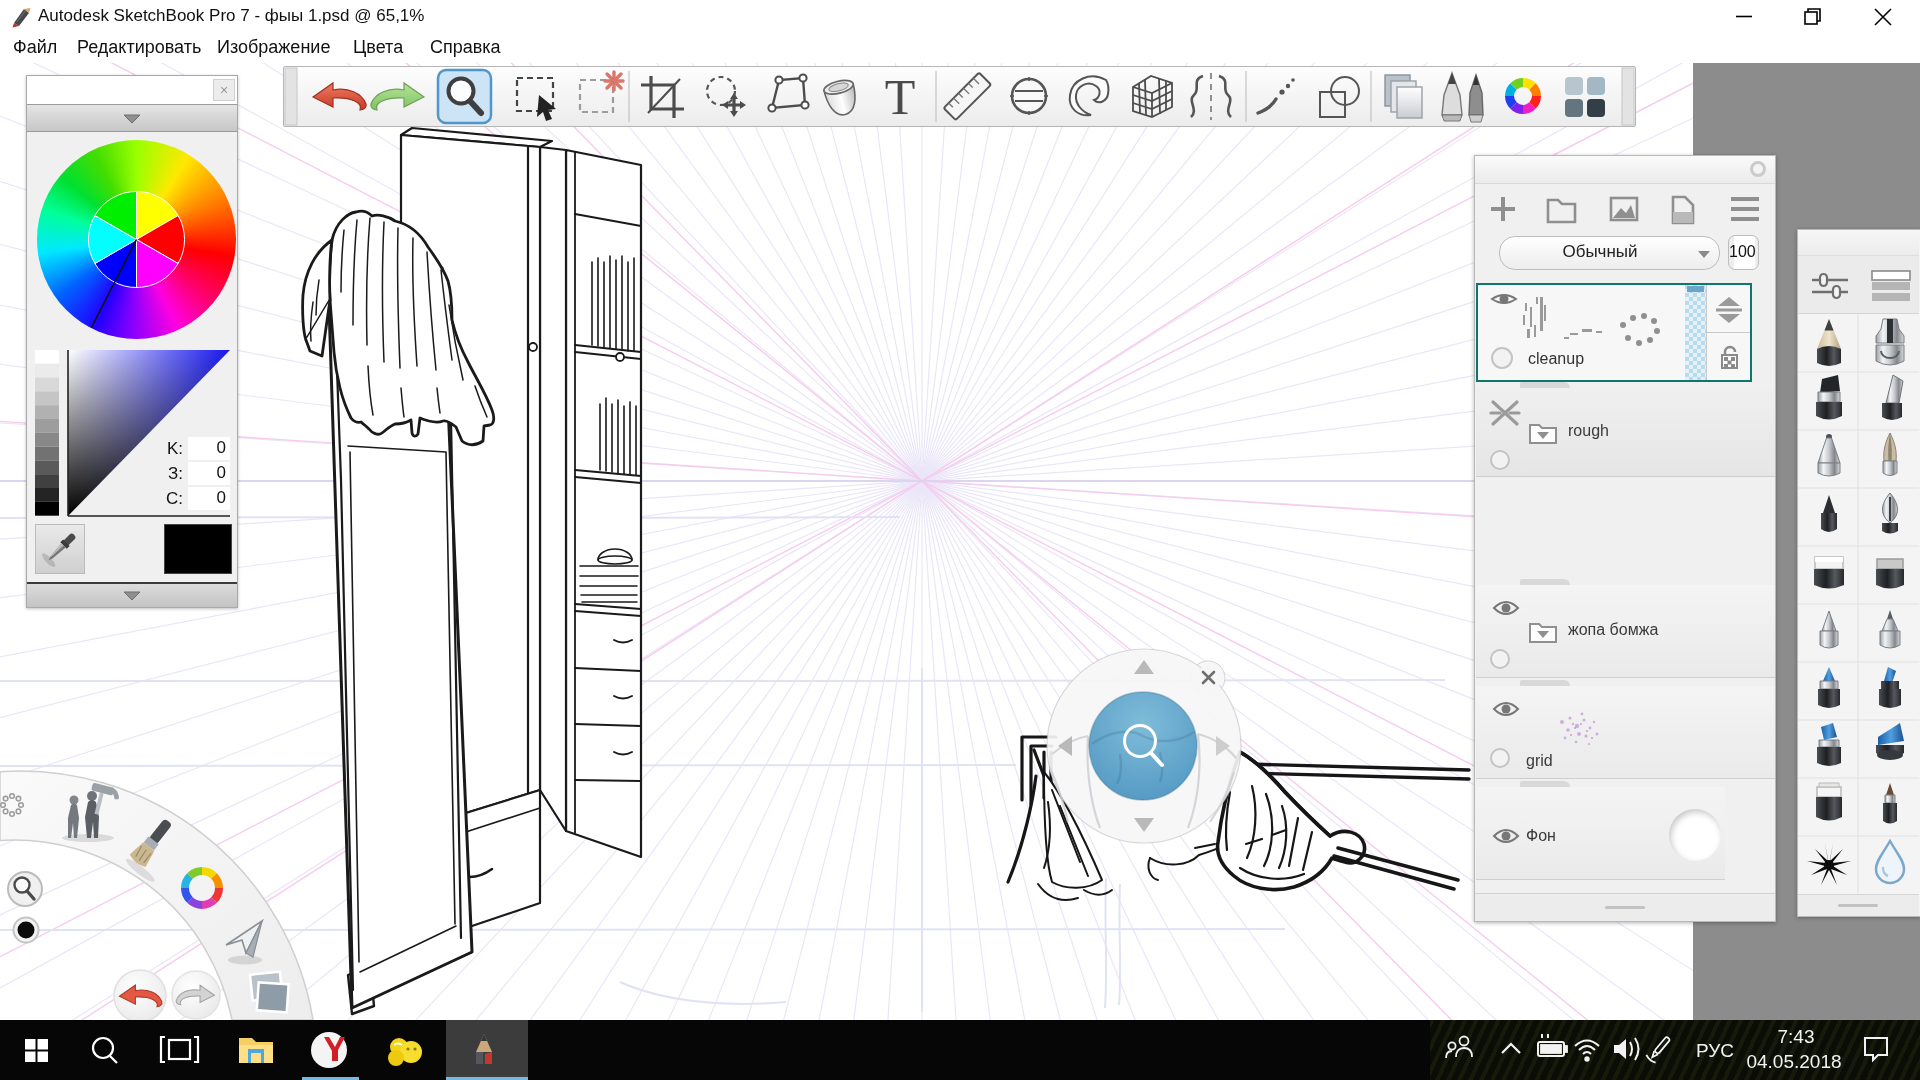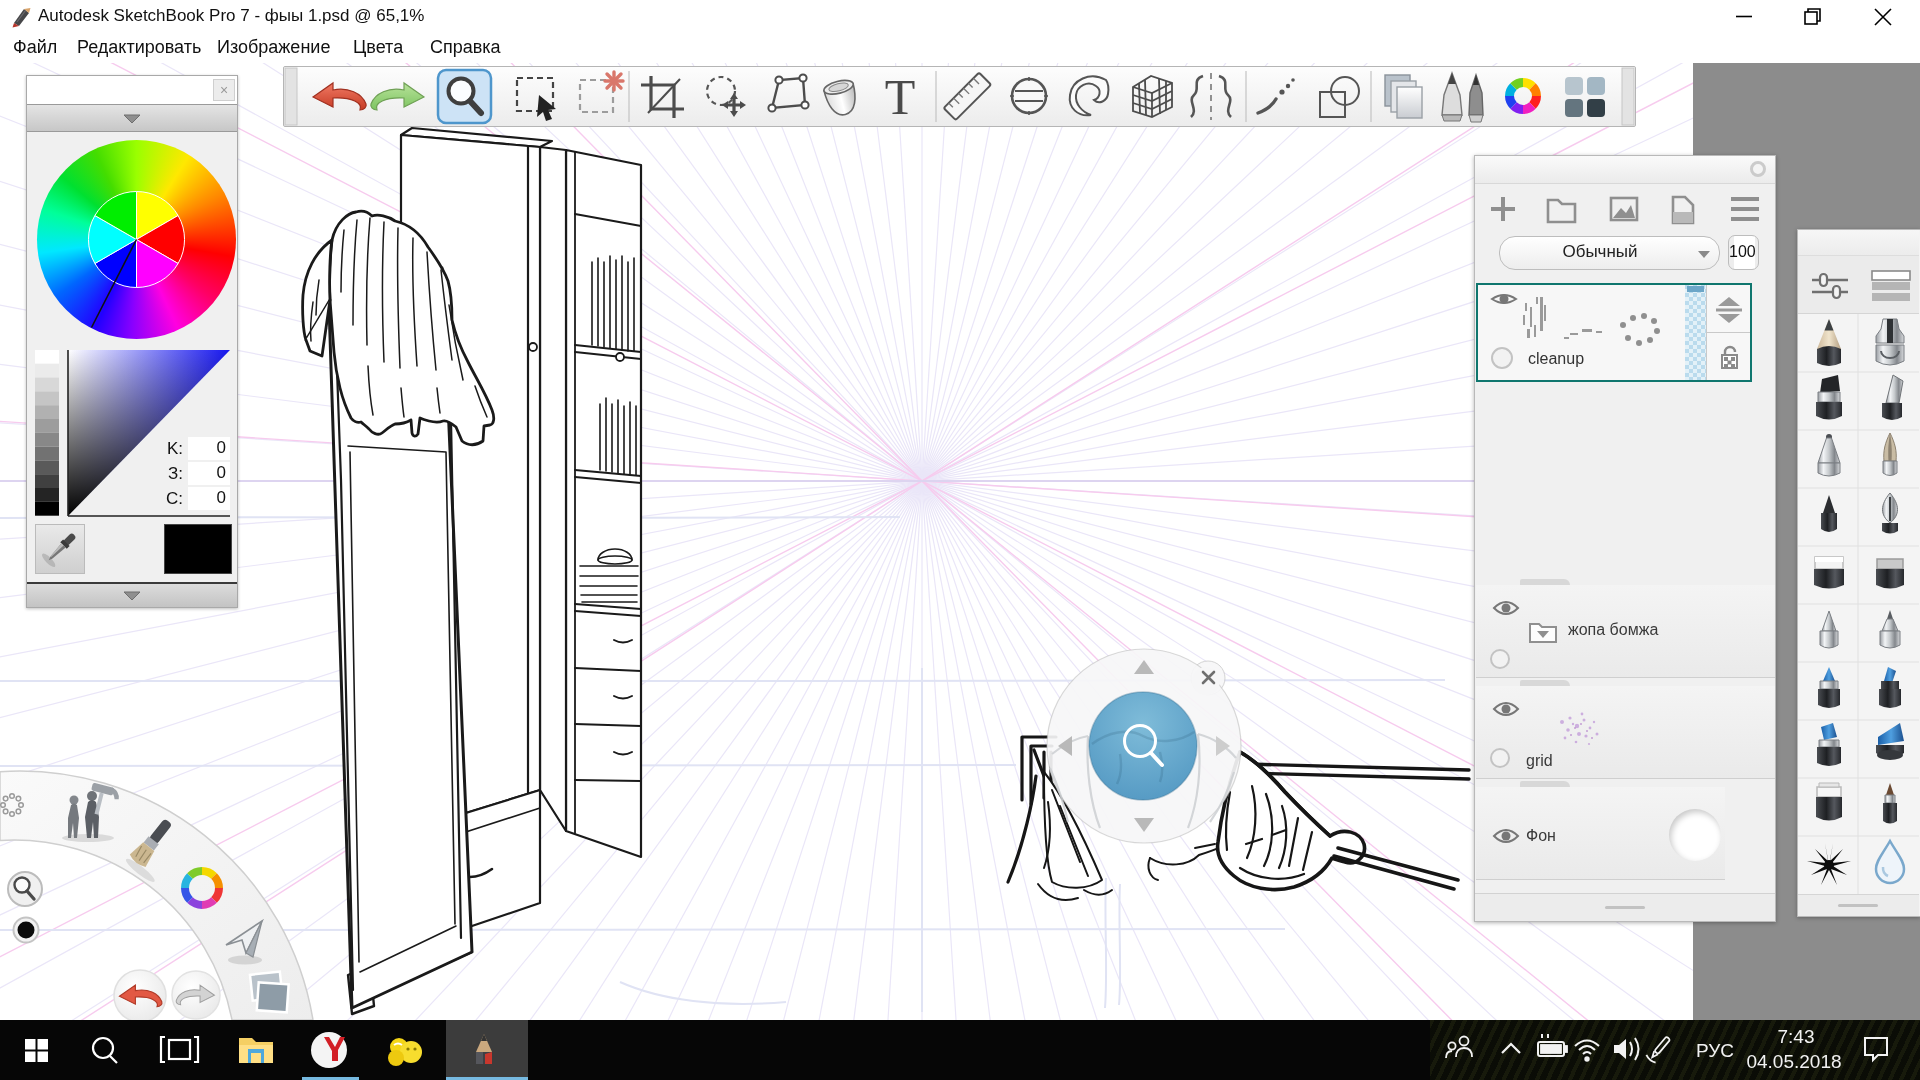--- a/index.html
+++ b/index.html
@@ -568,20 +568,37 @@
         <g fill="#8a8a8a">
           <rect x="6" y="12" width="4" height="4"></rect>
             <rect x="13" y="12" width="4" height="4"></rect>
           <rect x="9.5" y="15.5" width="4" height="4"></rect>
             <rect x="6" y="19" width="4" height="3"></rect>
             <rect x="13" y="19" width="4" height="3"></rect>
         </g>
       </svg>
     </div>
 
+    <div class="abs" style="left:1px;top:232px;width:299px;height:89px;background:linear-gradient(#efefef,#e6e6e6);border-bottom:1px solid #cfcfcf;">
+      <div class="abs" style="left:44px;top:-6px;width:50px;height:6px;background:#d8d8d8;border-radius:2px 6px 0 0;"></div>
+      <svg class="abs" style="left:12px;top:8px" width="34" height="34" viewBox="0 0 34 34">
+        <g stroke="#9a9a9a" stroke-width="3.2" stroke-linecap="round">
+          <line x1="5" y1="6" x2="29" y2="28"></line>
+            <line x1="29" y1="6" x2="5" y2="28"></line>
+            <line x1="3" y1="17" x2="12" y2="17"></line>
+            <line x1="22" y1="17" x2="31" y2="17"></line>
+        </g>
+      </svg>
+      <svg class="abs" style="left:52px;top:33px" width="30" height="24" viewBox="0 0 30 24">
+        <path d="M2 4 h9 l3 3 h14 v15 h-26 Z" fill="#fdfdfd" stroke="#8f8f8f" stroke-width="2"></path>
+        <polygon points="9,11 21,11 15,18" fill="#8f8f8f"></polygon>
+      </svg>
+      <div class="abs" style="left:92px;top:34px;font-size:16px;color:#3a3a3a;">rough</div>
+      <div class="abs" style="left:14px;top:62px;width:20px;height:20px;border-radius:50%;background:#f2f2f2;border:2px solid #c3c3c3;"></div>
+    </div>
     <div class="abs" style="left:1px;top:530px;width:299px;height:93px;background:linear-gradient(#f4f4f4,#eaeaea);border-bottom:1px solid #cfcfcf;">
       <div class="abs" style="left:44px;top:-6px;width:50px;height:6px;background:#d8d8d8;border-radius:2px 6px 0 0;"></div>
       <svg class="abs" style="left:12px;top:10px" width="40" height="26" viewBox="0 0 40 26">
         <path d="M6 13 Q18 1 30 13 Q18 25 6 13 Z" fill="none" stroke="#777" stroke-width="2"></path>
         <circle cx="18" cy="13" r="4.5" fill="#777"></circle>
       </svg>
       <svg class="abs" style="left:56px;top:14px" width="110" height="56" viewBox="0 0 110 56">
         <g fill="#c9a8dd" opacity=".9">
           <circle cx="30" cy="22" r="2"></circle>
             <circle cx="38" cy="18" r="1.6"></circle>

